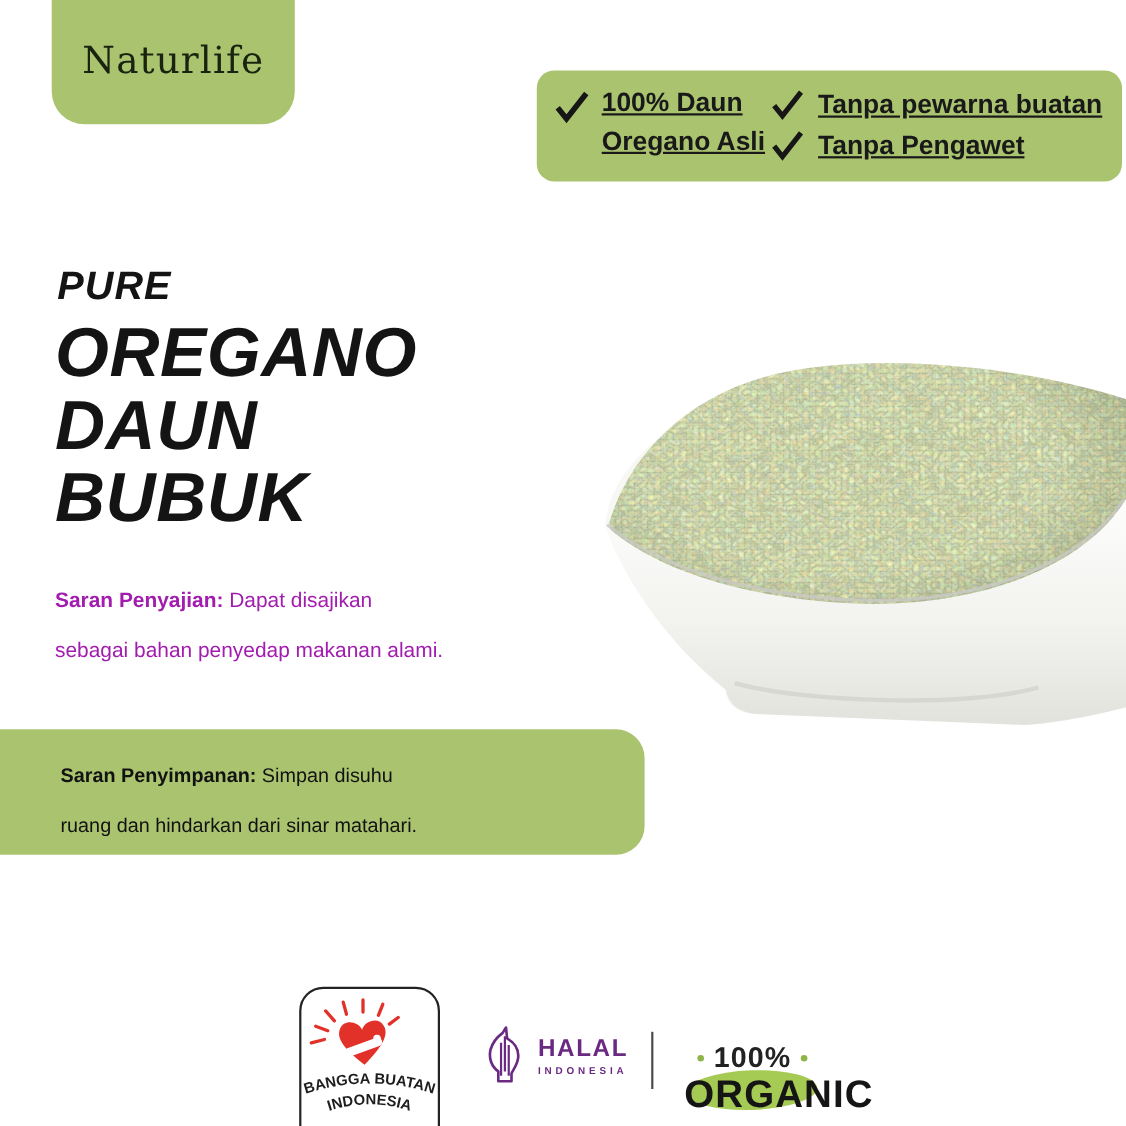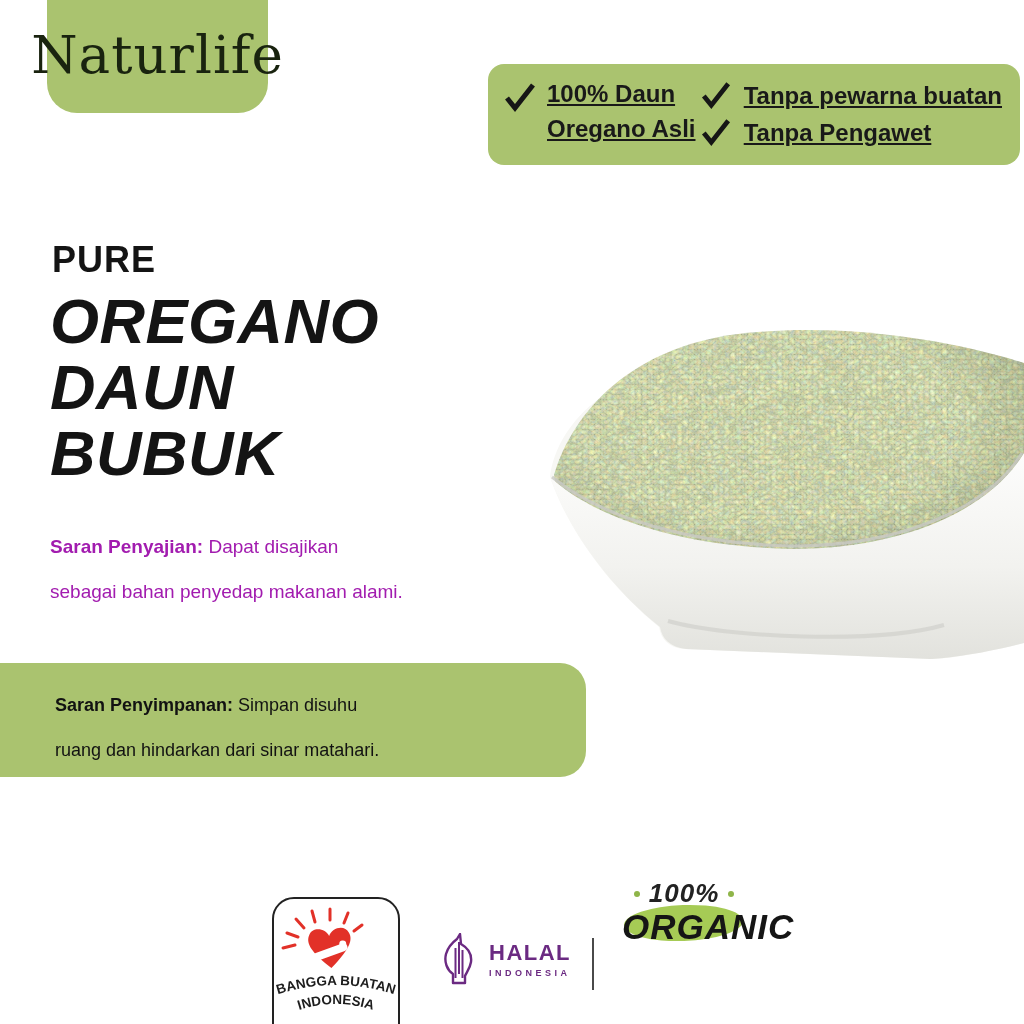--- a/index.html
+++ b/index.html
@@ -9,40 +9,40 @@
     background:#ffffff; overflow:hidden;
     font-family:"Liberation Sans", sans-serif; color:#151515;
   }
   
   .brand-box {
     position:absolute; left:47px; top:0; width:221px; height:113px;
     background:#aac36f; border-radius:0 0 30px 30px;
     display:flex; align-items:center; justify-content:center;
   }
   .brand-name {
-    font-family:"DejaVu Serif", serif; font-size:53px; color:#19230f;
+    font-family:"DejaVu Serif", serif; font-size:34px; color:#19230f;
     letter-spacing:1px; padding-bottom:4px;
   }
   
   .claims-box {
     position:absolute; left:488px; top:64px; width:532px; height:101px;
     background:#aac36f; border-radius:16px;
     display:flex; padding:16px 18px 14px 16px;
   }
   .claim-first { display:flex; gap:11px; width:201px; }
   .claim-first .check { margin-top:1px; }
   .claim-lines { display:flex; flex-direction:column; gap:7px; }
   .claim-text { font-size:24px; font-weight:bold; color:#191919; line-height:28px; white-space:nowrap;text-decoration:underline; }
   .claim-col { display:flex; flex-direction:column; gap:7px; }
   .claim-row { display:flex; gap:13px; align-items:flex-end; }
   .check svg { display:block; }
   
   .title-block { position:absolute; left:50px; top:240px; }
   .title-kicker {
-    font-weight:bold; font-size:36px; line-height:40px;
+    font-style:italic; font-weight:bold; font-size:36px; line-height:40px;
     letter-spacing:1px; color:#141414; margin:0 0 8px 2px;
   }
   .title-line {
     font-style:italic; font-weight:bold; font-size:63px; line-height:66px;
     color:#141414; letter-spacing:0.5px;
   }
   
   .serving {
     position:absolute; left:50px; top:524px; font-size:19px; line-height:45px; color:#a21caf;
   }
@@ -60,21 +60,21 @@
   .bbi-badge {
     position:absolute; left:272px; top:897px; width:128px; height:150px;
     background:#fff; border:2px solid #222; border-radius:22px;
     display:flex; align-items:flex-start; justify-content:center;
   }
   .halal-logo { position:absolute; left:443px; top:933px; display:flex; gap:14px; align-items:center; }
   .halal-text { display:flex; flex-direction:column; }
   .halal-title { font-size:22px; font-weight:bold; color:#6b2a82; letter-spacing:1.5px; line-height:24px; }
   .halal-sub { font-size:9px; font-weight:bold; color:#6b2a82; letter-spacing:3.5px; margin-top:3px; }
   .footer-divider { position:absolute; left:592px; top:938px; width:2px; height:52px; background:#4a4a4a; }
-  .organic-badge { position:absolute; left:622px; top:878px; width:124px; height:70px;font-style:italic; }
+  .organic-badge { position:absolute; left:622px; top:946px; width:124px; height:70px; }
   .organic-top {
     position:relative; z-index:2; display:flex; align-items:center; justify-content:center;
     gap:9px; height:30px; font-size:26px; font-weight:bold; color:#222; letter-spacing:1px;
   }
   .organic-dot { width:6px; height:6px; border-radius:50%; background:#8fb549; margin-top:2px; }
   .organic-ellipse {
     position:absolute; left:2px; top:27px; width:119px; height:36px;
     background:#a6cb55; border-radius:50%; transform:rotate(-2deg); z-index:1;
   }
   .organic-label {

